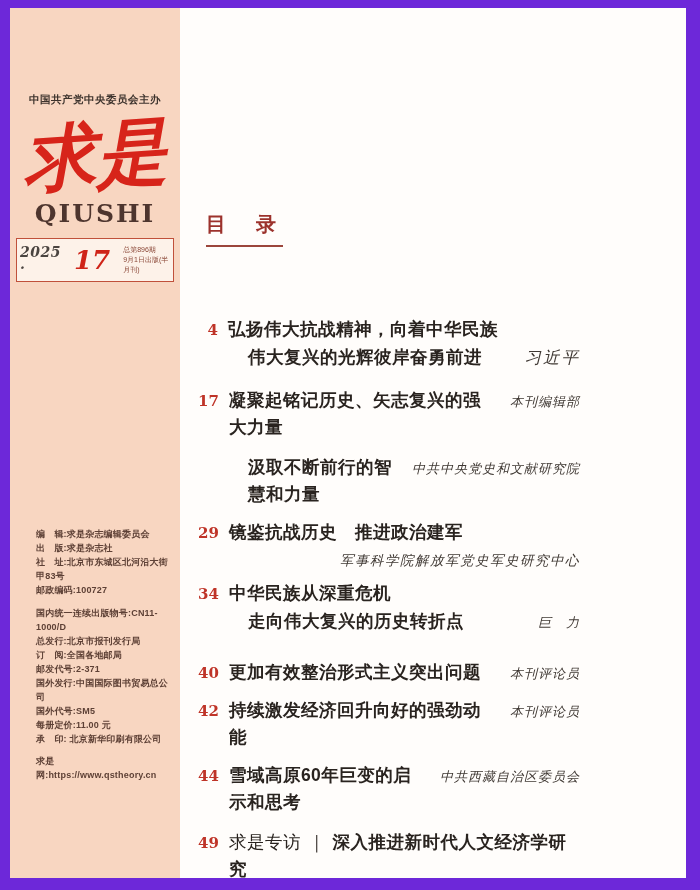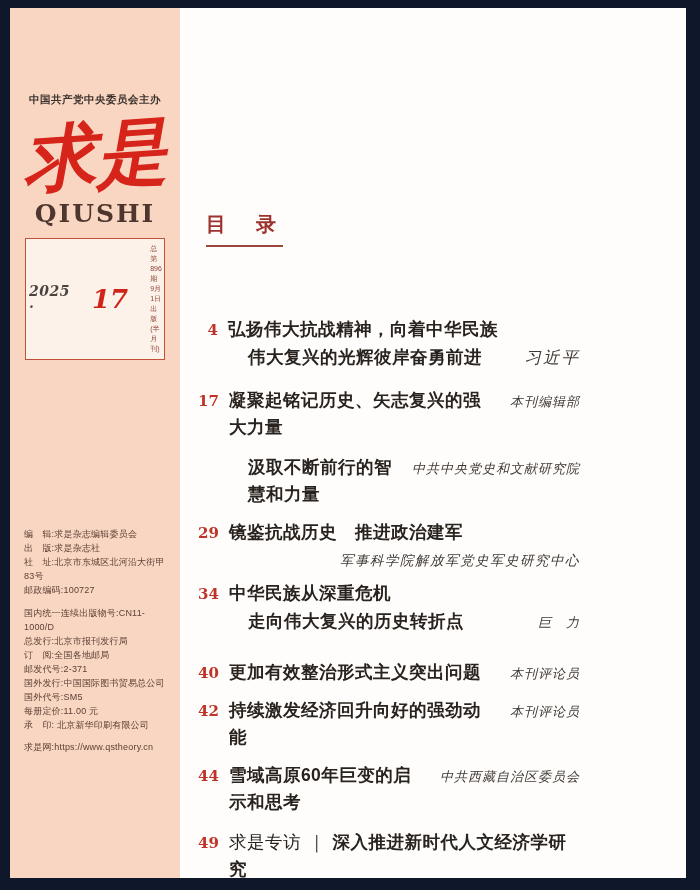--- a/index.html
+++ b/index.html
@@ -2,21 +2,21 @@
 <html><head>
 <meta charset="utf-8">
 <style>
   html,body{margin:0;padding:0;}
   body{
     width:700px;height:890px;overflow:hidden;
     background:#e1251b;
     font-family:"Liberation Sans",sans-serif;
     -webkit-font-smoothing:antialiased;
   }
-  .page{position:relative;width:700px;height:890px;background:#0f172a;}
+  .page{position:relative;width:700px;height:890px;background:#6d28d9;}
   .inner{
     position:absolute;left:10px;top:8px;right:14px;bottom:12px;
     display:flex;background:#fffdfb;
   }
   
   .sidebar{
     flex:0 0 170px;width:170px;background:#f8d6c1;position:relative;
   }
   .org{
     margin-top:85px;text-align:center;
@@ -26,36 +26,36 @@
     margin-top:0;text-align:center;
     font-family:"DejaVu Serif",serif;font-style:italic;font-weight:bold;
     font-size:72px;line-height:96px;color:#d7241a;
     transform:rotate(-4deg);
   }
   .logo-latin{
     text-align:center;font-family:"DejaVu Serif",serif;font-weight:bold;
     font-size:25px;letter-spacing:2px;color:#4e352e;margin-top:-4px;
   }
   .issue-box{
-    width:140px;margin:10px auto 0;border:1px solid #c0503a;background:#fdf2e9;
-    display:flex;align-items:center;justify-content:flex-start;gap:22px;
+    width:158px;margin:10px auto 0;border:1px solid #c0503a;background:#fdf2e9;
+    display:flex;align-items:center;justify-content:flex-start;gap:13px;
     padding:5px 3px;box-sizing:border-box;
   }
   .issue-year{
     font-family:"DejaVu Serif",serif;font-style:italic;font-weight:bold;
     font-size:14px;color:#4a4440;letter-spacing:.5px;
   }
   .issue-no{
     font-family:"DejaVu Serif",serif;font-style:italic;font-weight:bold;
     font-size:26px;line-height:26px;color:#cf2418;
   }
   .issue-meta{font-size:7px;line-height:10px;color:#8a4636;text-align:left;}
   .colophon{
-    position:absolute;left:14px;top:519px;right:6px;
-    font-size:9px;line-height:14px;color:#5e4136;font-weight:400;
+    position:absolute;left:26px;top:519px;right:6px;
+    font-size:9px;line-height:14px;color:#5e4136;font-weight:700;
     letter-spacing:.2px;
   }
   .cgroup{margin:0;}
   .cg1{margin-bottom:9px;}
   .cg2{margin-bottom:8px;}
   .cg3{margin-bottom:15px;}
   
   .content{
     flex:1;background:#fffdfb;position:relative;
     padding:0 106px 0 18px;box-sizing:border-box;

